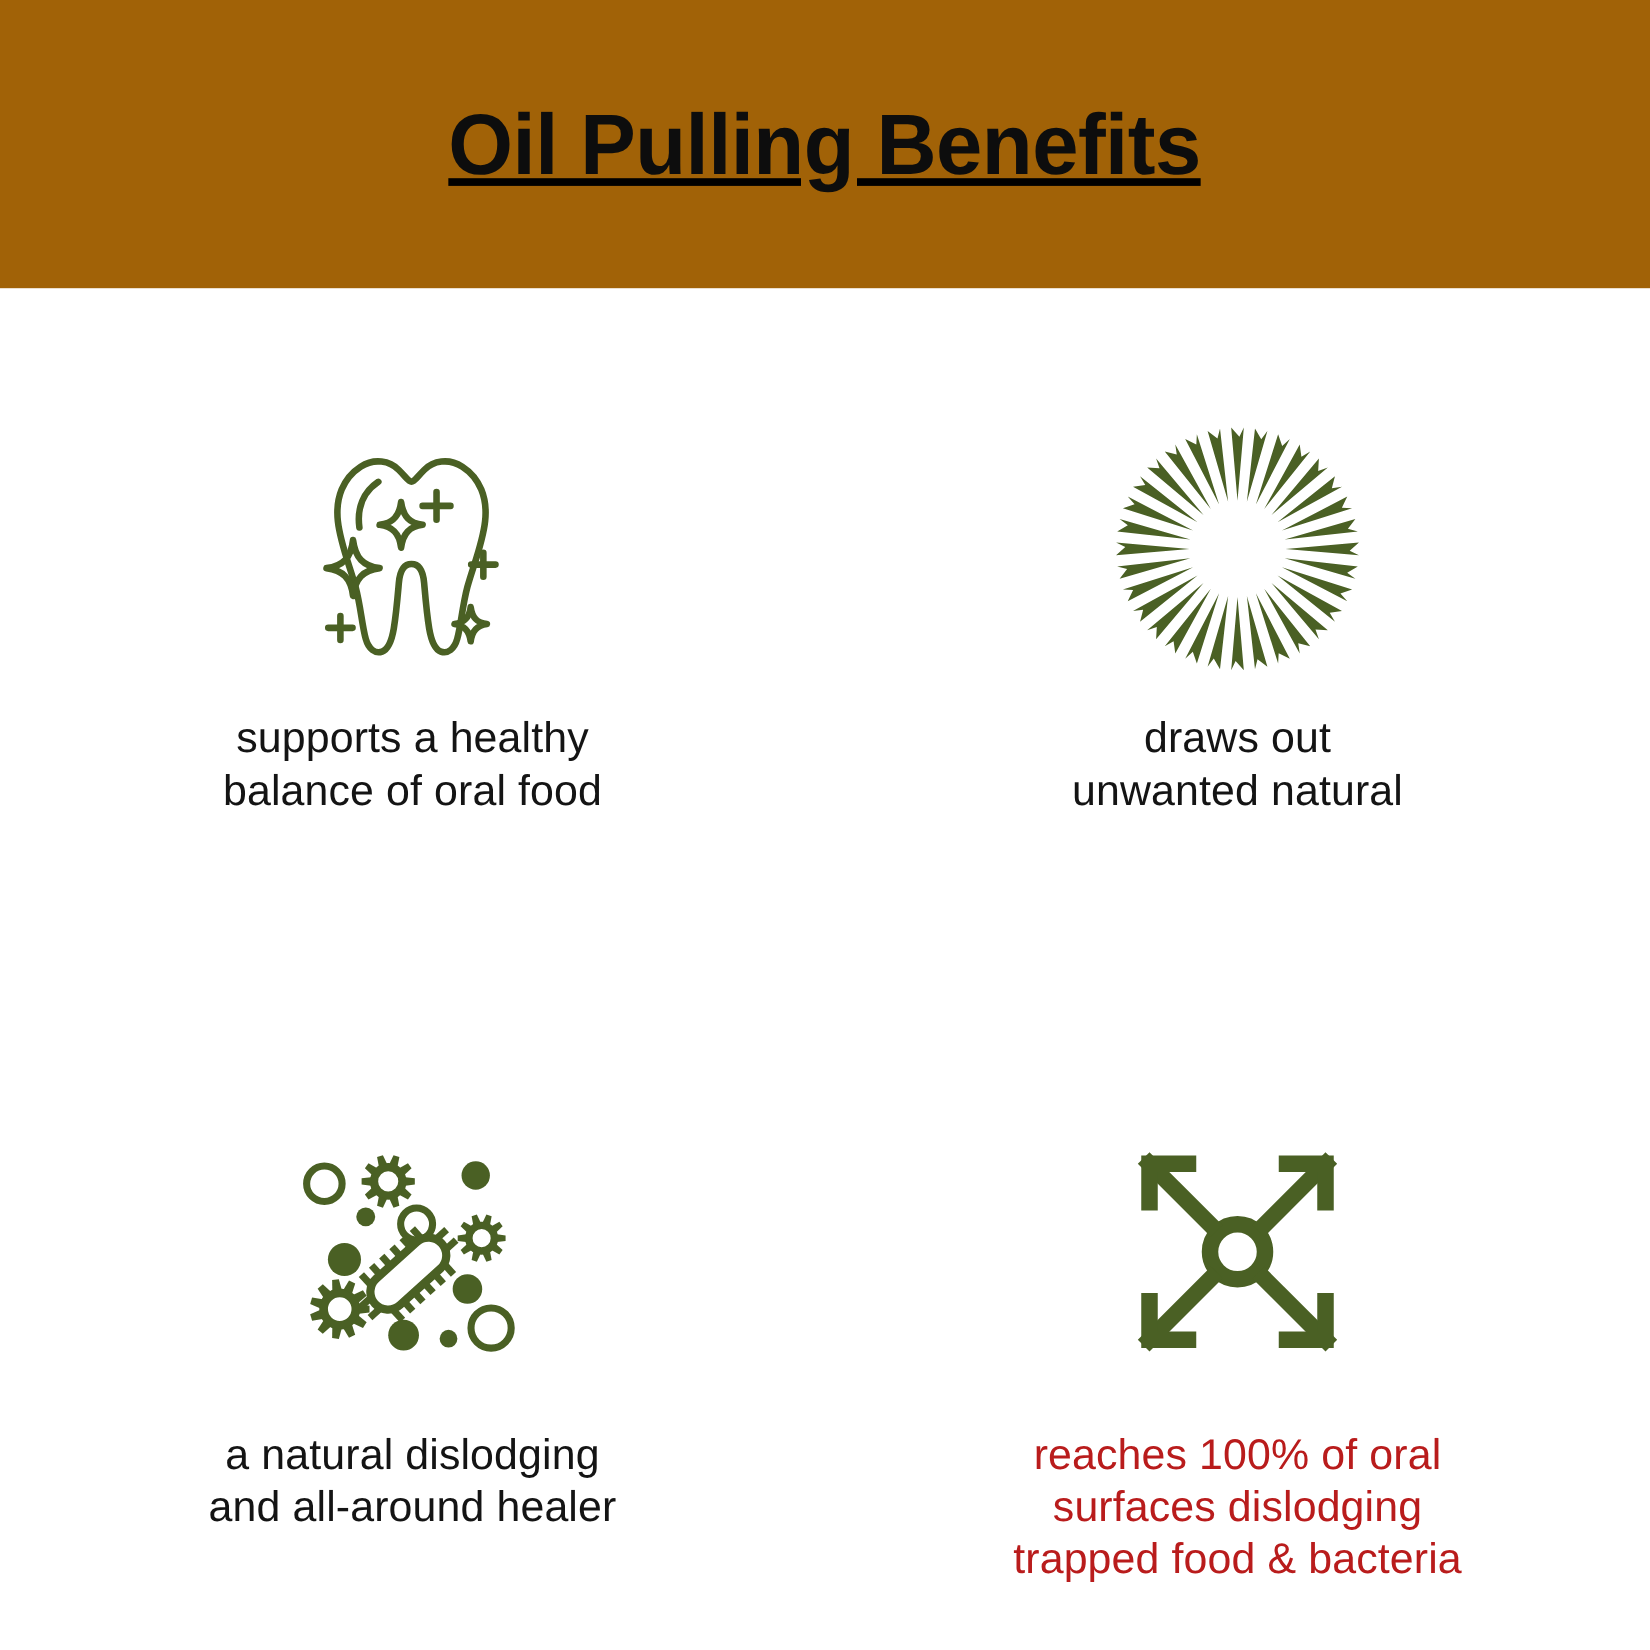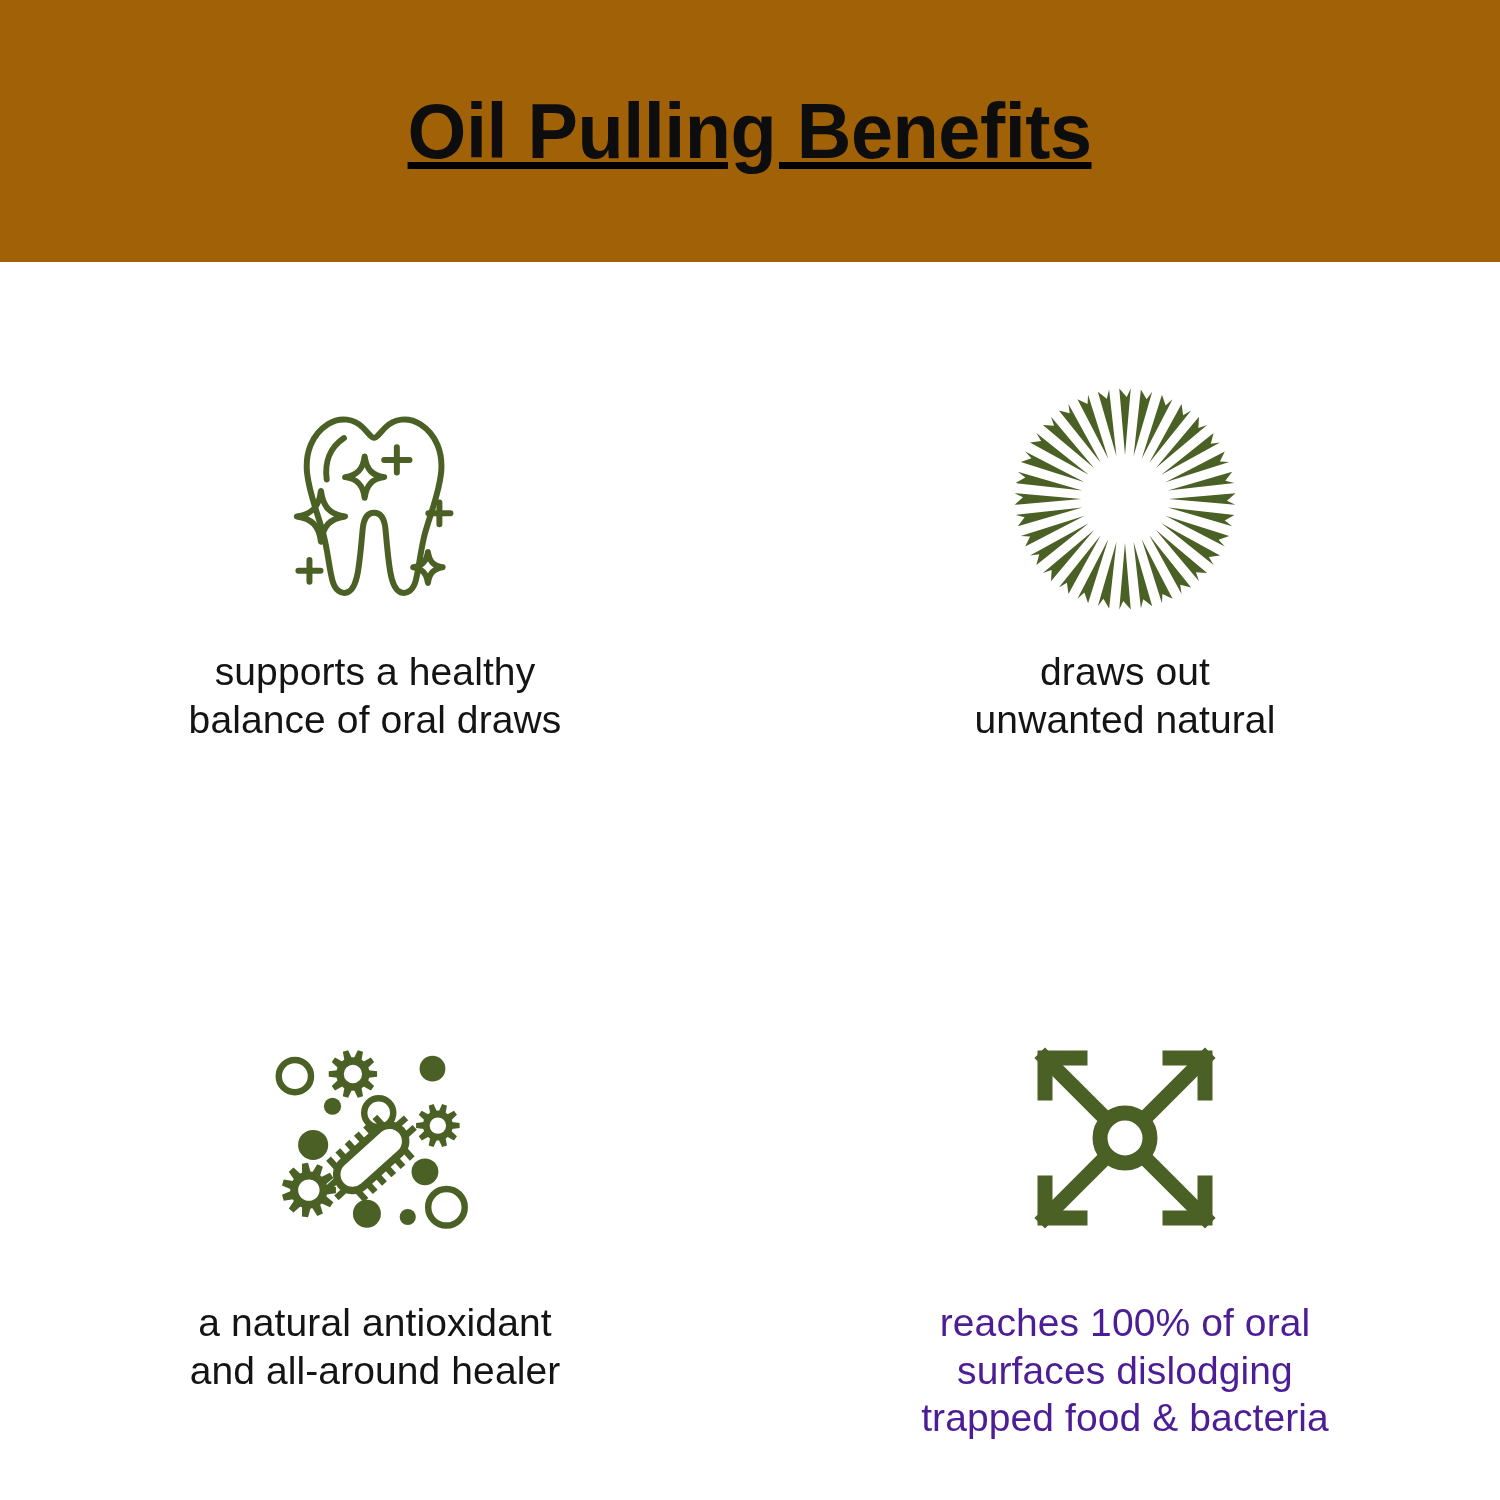--- a/index.html
+++ b/index.html
@@ -147,21 +147,21 @@
                    C70.5 79.2 72.4 77.3 73 73 Z"></path>
 
           <path d="M59.5 27.5 L59.5 38.5 M54 33 L65 33"></path>
 
           <path d="M78 51.5 L78 61 M73.2 56.2 L82.8 56.2"></path>
 
           <path d="M21.5 76.5 L21.5 86 M16.7 81.2 L26.3 81.2"></path>
         </svg>
       </div>
       <div class="benefit-caption" style="color: rgb(20, 20, 20);">supports a healthy
-balance of oral draws</div>
+balance of oral food</div>
     </div>
 
     <div class="benefit-cell cell-r0">
       <div class="benefit-icon">
         <svg width="230" height="230" viewBox="0 0 200 200" fill="#4a6024">
           <g id="sunburst-rays">
               <path d="M100,62 L105,4 L101.5,11.307999999999993 L95,3.9999999999999996 Z" fill="#4a6024"></path>
               <path d="M107.41343223661288,62.73015934467725 L123.63259731556447,6.82006469137052 L118.7741287608593,13.304827393500865 L113.82474451153216,4.869161471209237 Z" fill="#4a6024"></path>
               <path d="M114.54197042987342,64.8925777645711 L141.35700716960505,13.22098204074193 L135.32677828209148,18.633301651056584 L132.1182118444922,9.39414771709103 Z" fill="#4a6024"></path>
               <path d="M121.11166885474489,68.40415473250329 L157.49209043139456,22.95676838405367 L150.5218395254284,27.088652495192054 L149.17739430836912,17.40106605385765 Z" fill="#4a6024"></path>
@@ -282,21 +282,21 @@
                 <path d="M 28 15 L 28 26" stroke="#4a6024" stroke-width="6" stroke-linecap="butt" fill="none"></path>
                 <path d="M -38 -6 L -49 -6" stroke="#4a6024" stroke-width="6" stroke-linecap="butt" fill="none"></path>
                 <path d="M -38 6 L -49 6" stroke="#4a6024" stroke-width="6" stroke-linecap="butt" fill="none"></path>
                 <path d="M 38 -6 L 49 -6" stroke="#4a6024" stroke-width="6" stroke-linecap="butt" fill="none"></path>
                 <path d="M 38 6 L 49 6" stroke="#4a6024" stroke-width="6" stroke-linecap="butt" fill="none"></path>
               </g>
             <rect x="-38" y="-15" width="76" height="30" rx="15" stroke="#4a6024" stroke-width="7" fill="none"></rect>
           </g>
         </svg>
       </div>
-      <div class="benefit-caption" style="color: rgb(20, 20, 20);">a natural antioxidant
+      <div class="benefit-caption" style="color: rgb(20, 20, 20);">a natural dislodging
 and all-around healer</div>
     </div>
 
     <div class="benefit-cell cell-r1">
       <div class="benefit-icon">
         <svg width="200" height="200" viewBox="0 0 120 120" fill="none" stroke="#4a6024" stroke-width="9" stroke-linecap="square" stroke-linejoin="miter">
 
           <circle cx="60" cy="60" r="15"></circle>
 
           <path d="M45.5 45.5 L12 12"></path>
@@ -305,19 +305,19 @@
           <path d="M74.5 45.5 L108 12"></path>
           <path d="M87 12 L108 12 L108 33"></path>
 
           <path d="M74.5 74.5 L108 108"></path>
           <path d="M108 87 L108 108 L87 108"></path>
 
           <path d="M45.5 74.5 L12 108"></path>
           <path d="M33 108 L12 108 L12 87"></path>
         </svg>
       </div>
-      <div class="benefit-caption" style="color: #4c1d95;">reaches 100% of oral
+      <div class="benefit-caption" style="color: #b91c1c;">reaches 100% of oral
 surfaces dislodging
 trapped food &amp; bacteria</div>
     </div>
 
   </div>
 </div>
 
 </body></html>

